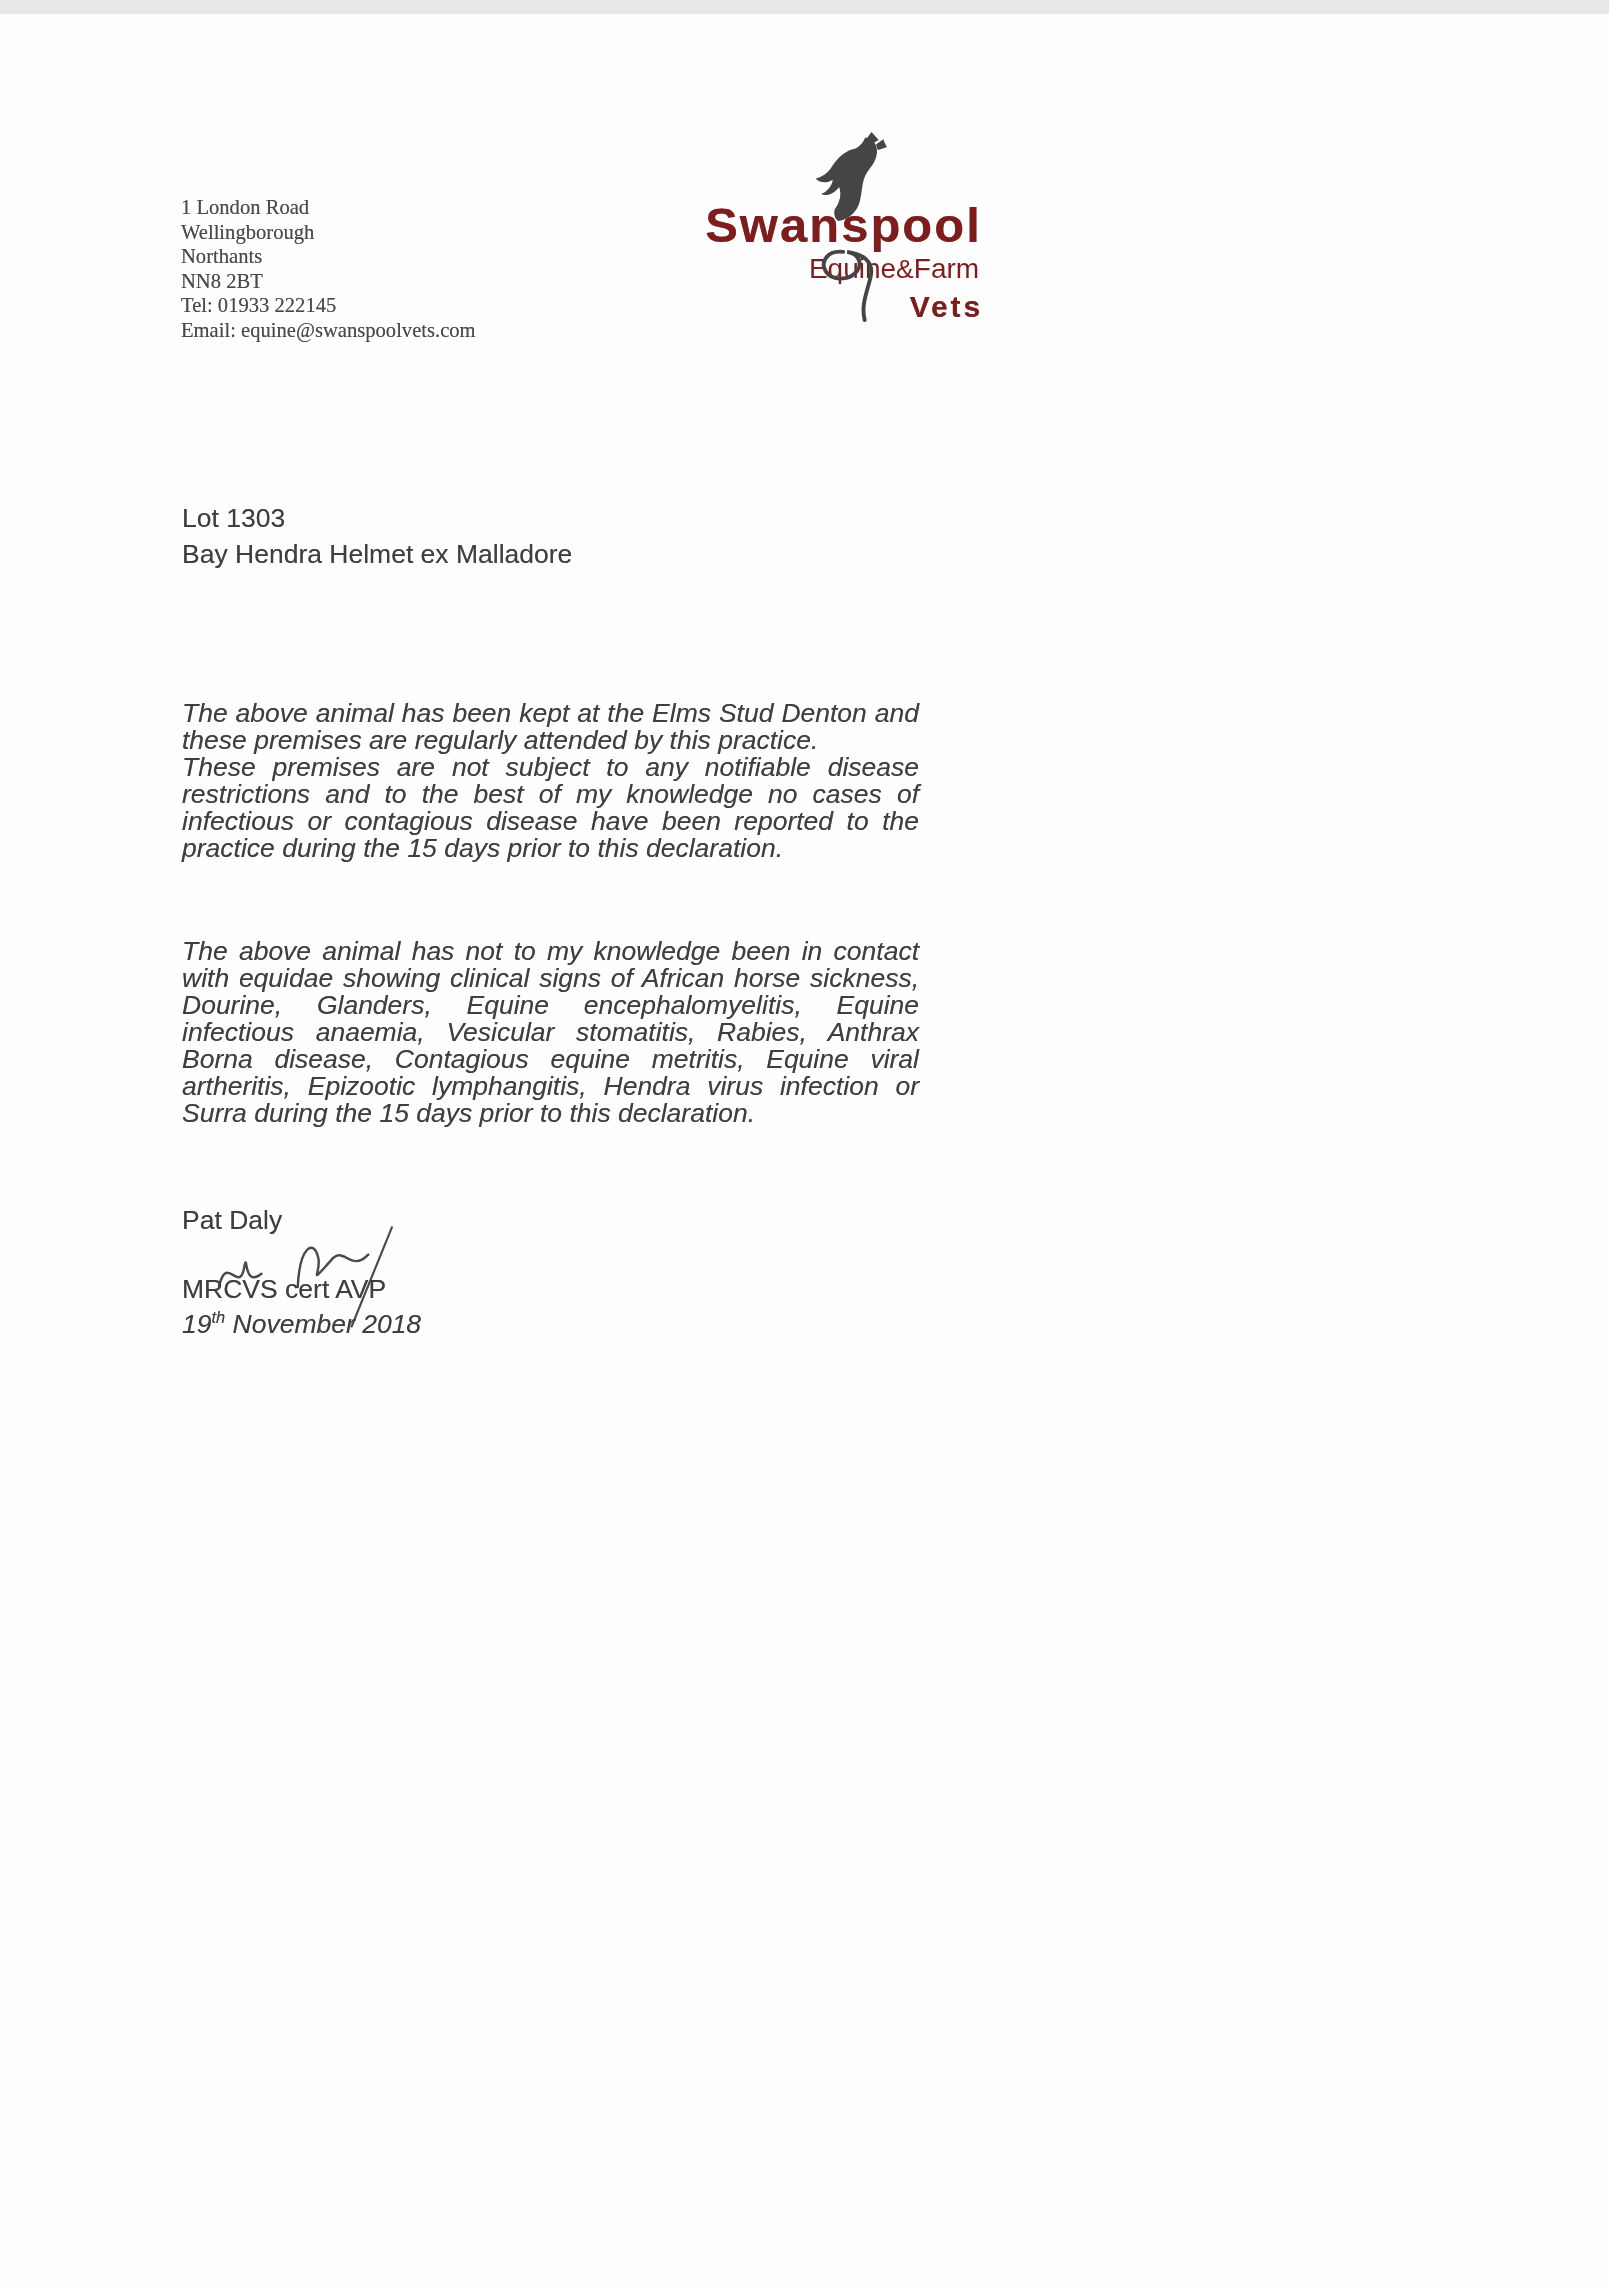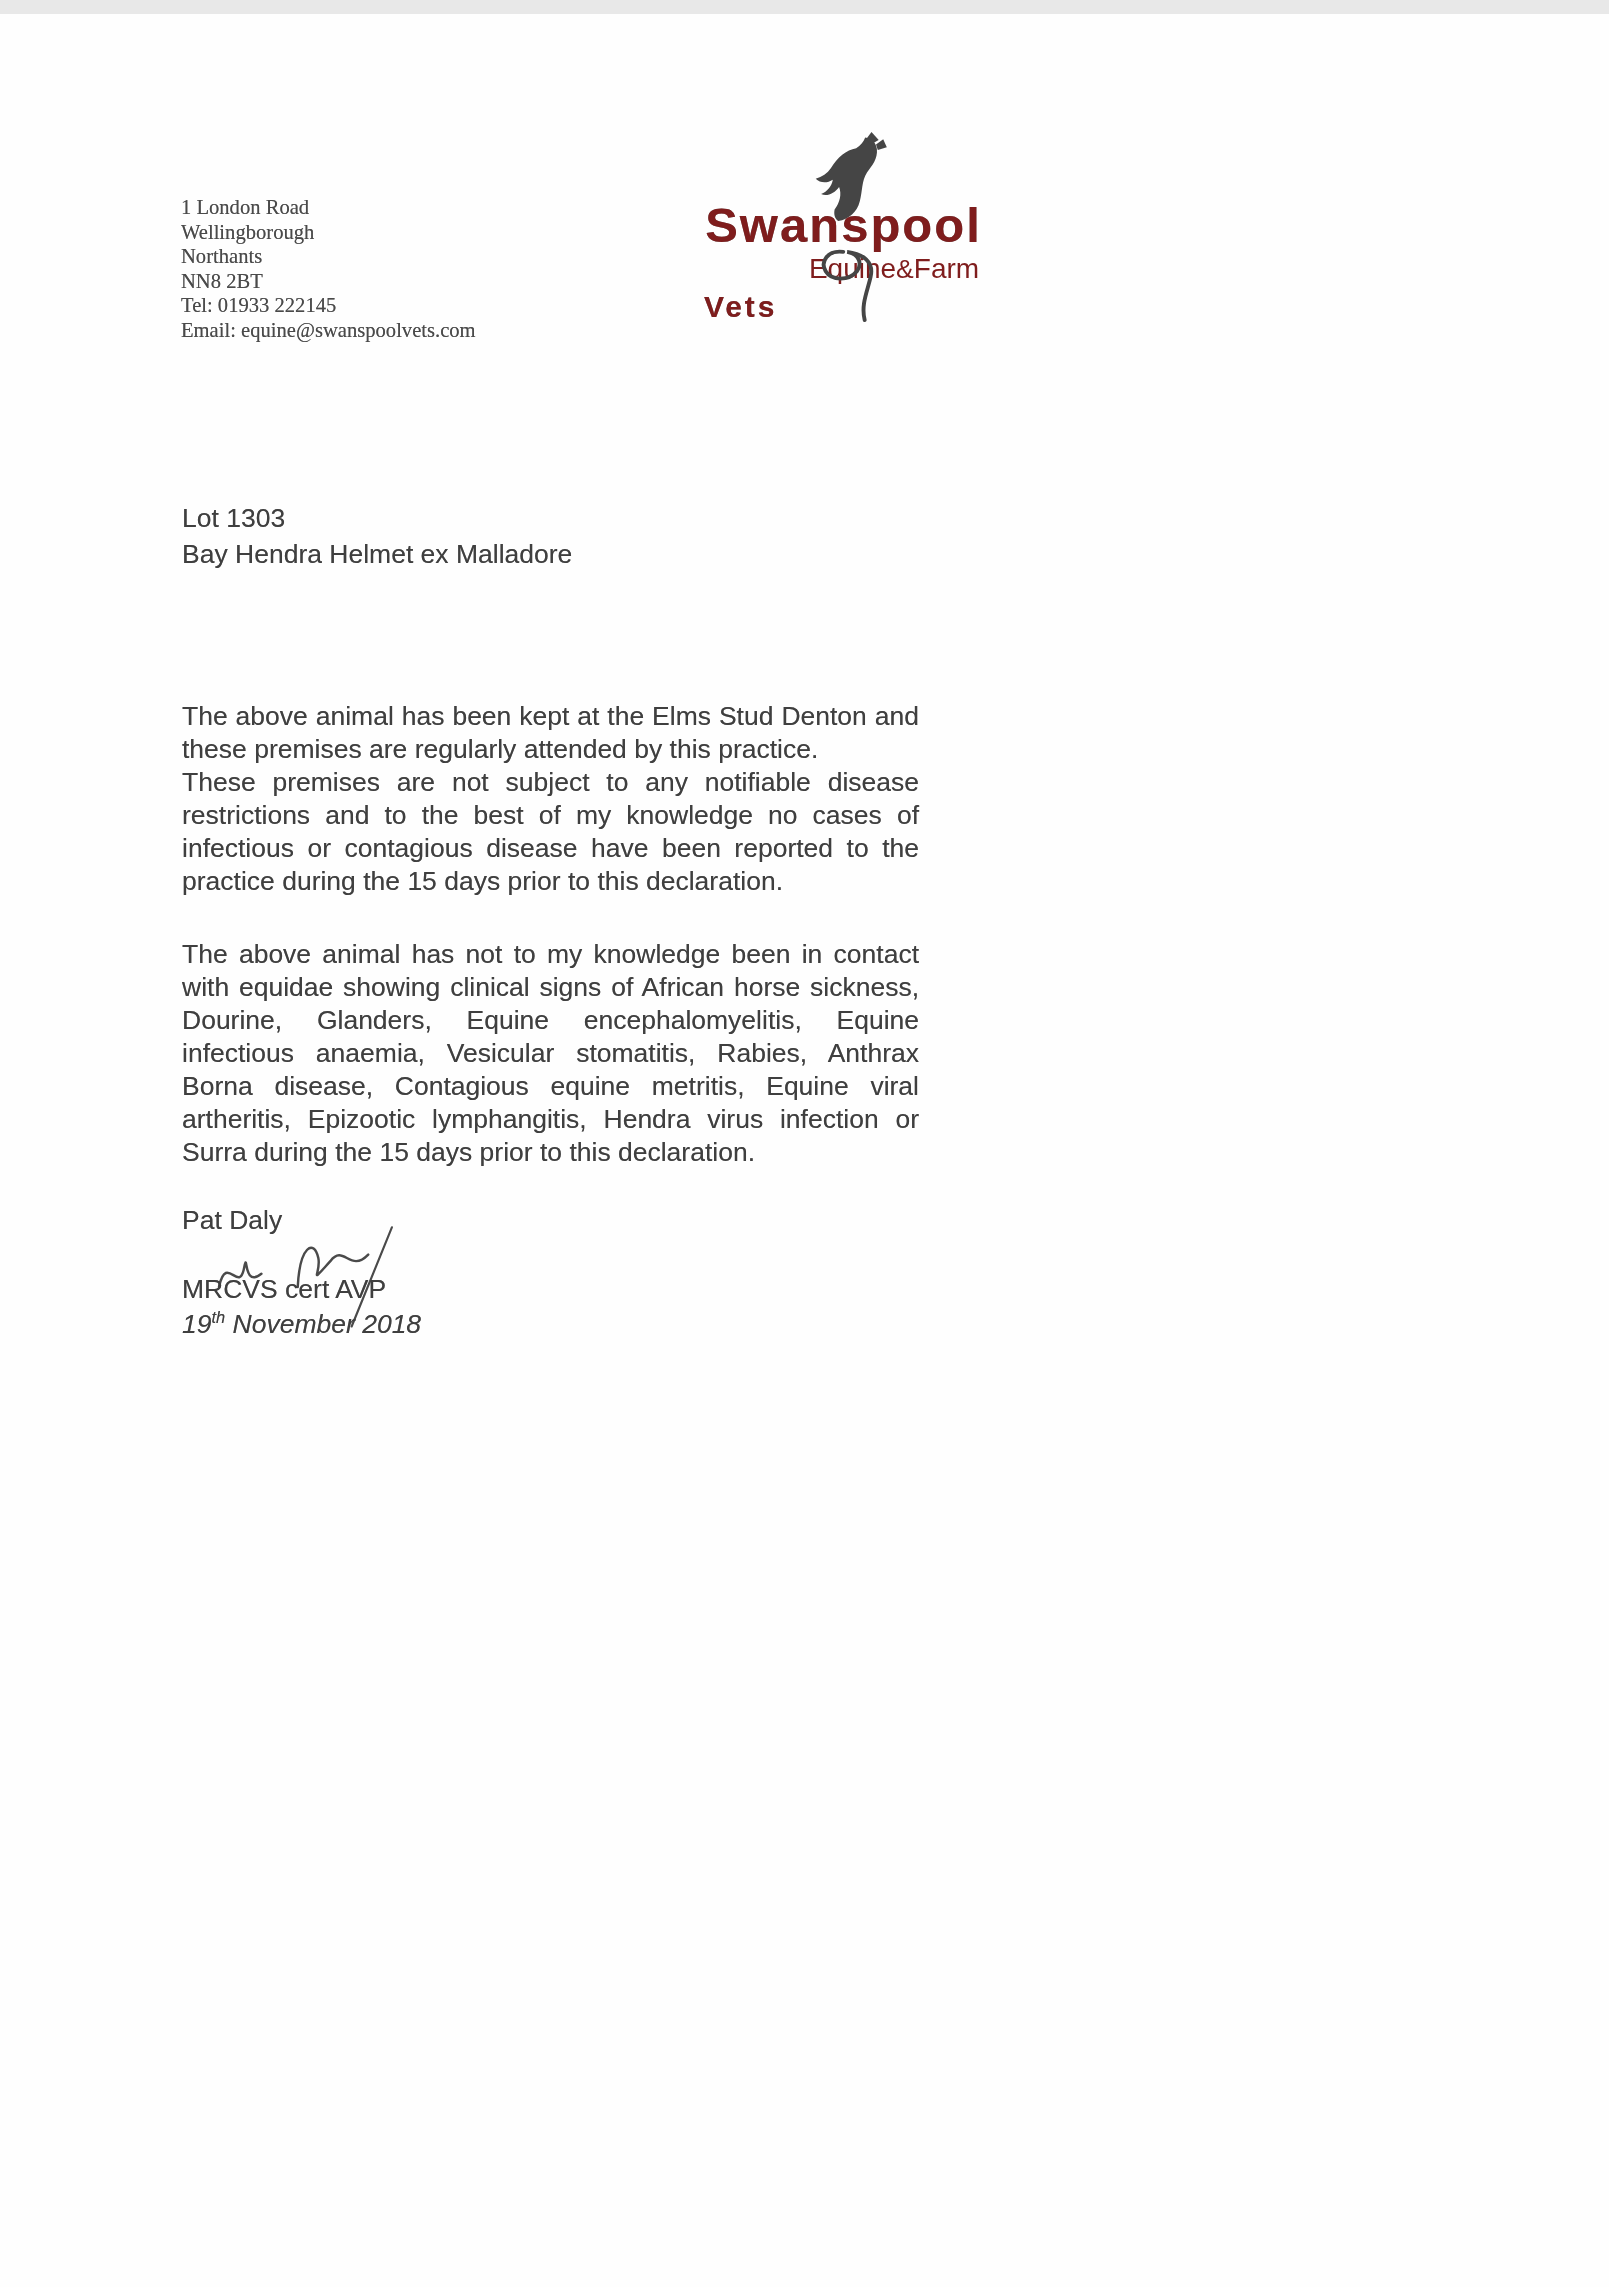--- a/index.html
+++ b/index.html
@@ -74,21 +74,21 @@
     top: 110px;
     width: 76px;
     height: 86px;
     z-index: 1;
   }
   .logo .logo-vets {
     position: absolute;
     top: 160px;
     left: 0;
     width: 100%;
-    text-align: left;
+    text-align: right;
     font-size: 30px;
     font-weight: bold;
     letter-spacing: 2.9px;
     text-shadow: 0 0 0.6px rgba(60,60,60,.7);
   }
   
   .subject-block {
     position: absolute;
     left: 182px;
     top: 486px;
@@ -103,23 +103,24 @@
     width: 737px;
   }
   .para-block-2 {
     position: absolute;
     left: 182px;
     top: 924px;
     width: 737px;
   }
   .para-block-1 p, .para-block-2 p {
     font-size: 26.5px;
-    line-height: 33px;
+    line-height: 27px;
     text-align: justify;
     text-shadow: 0 0 0.5px rgba(65,65,65,.55);
+    font-style: italic;
   }
   
   .signoff-name {
     position: absolute;
     left: 182px;
     top: 1191px;
     font-size: 26.5px;
     text-shadow: 0 0 0.5px rgba(65,65,65,.55);
   }
   .signature-scribble {

